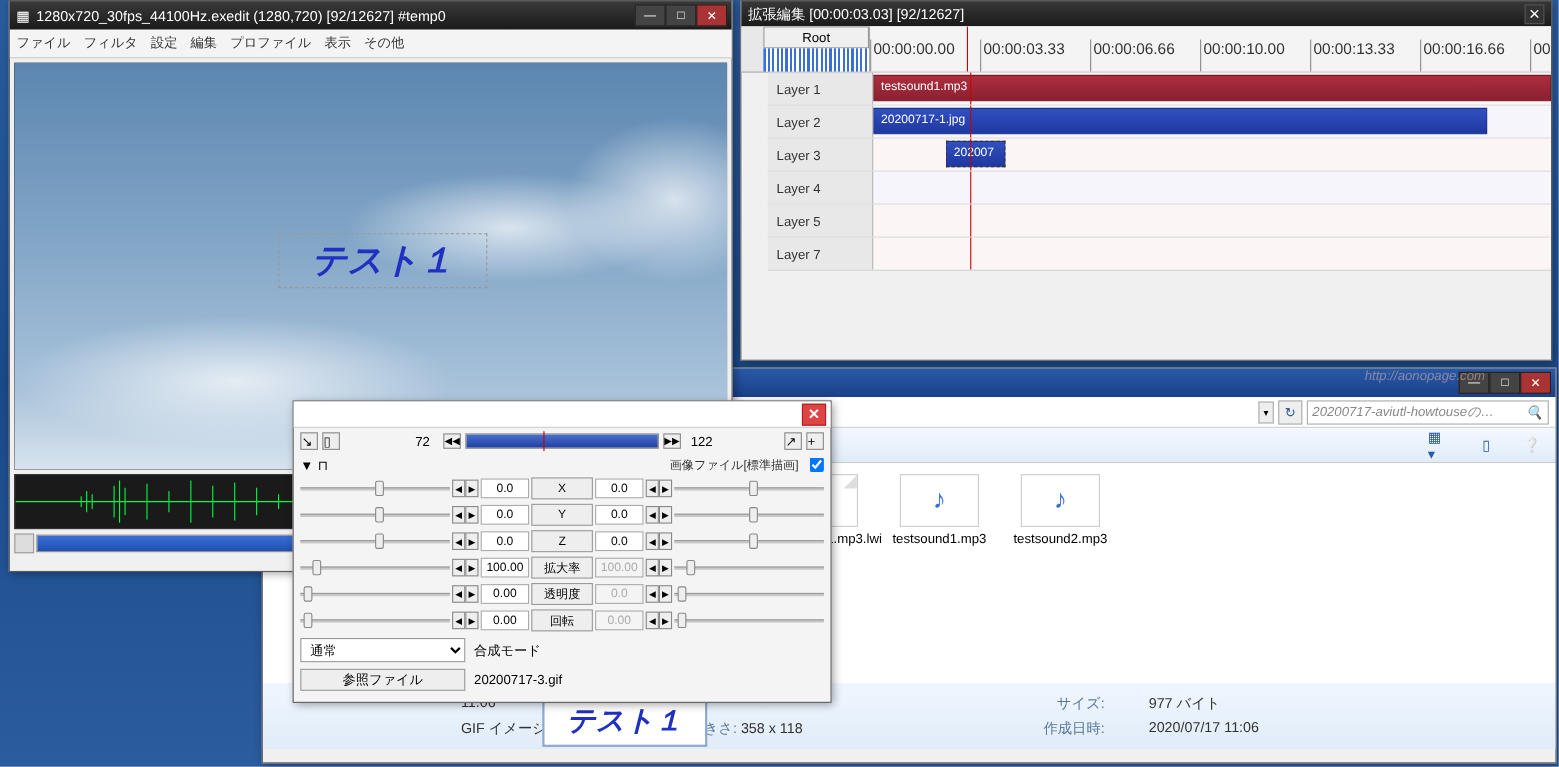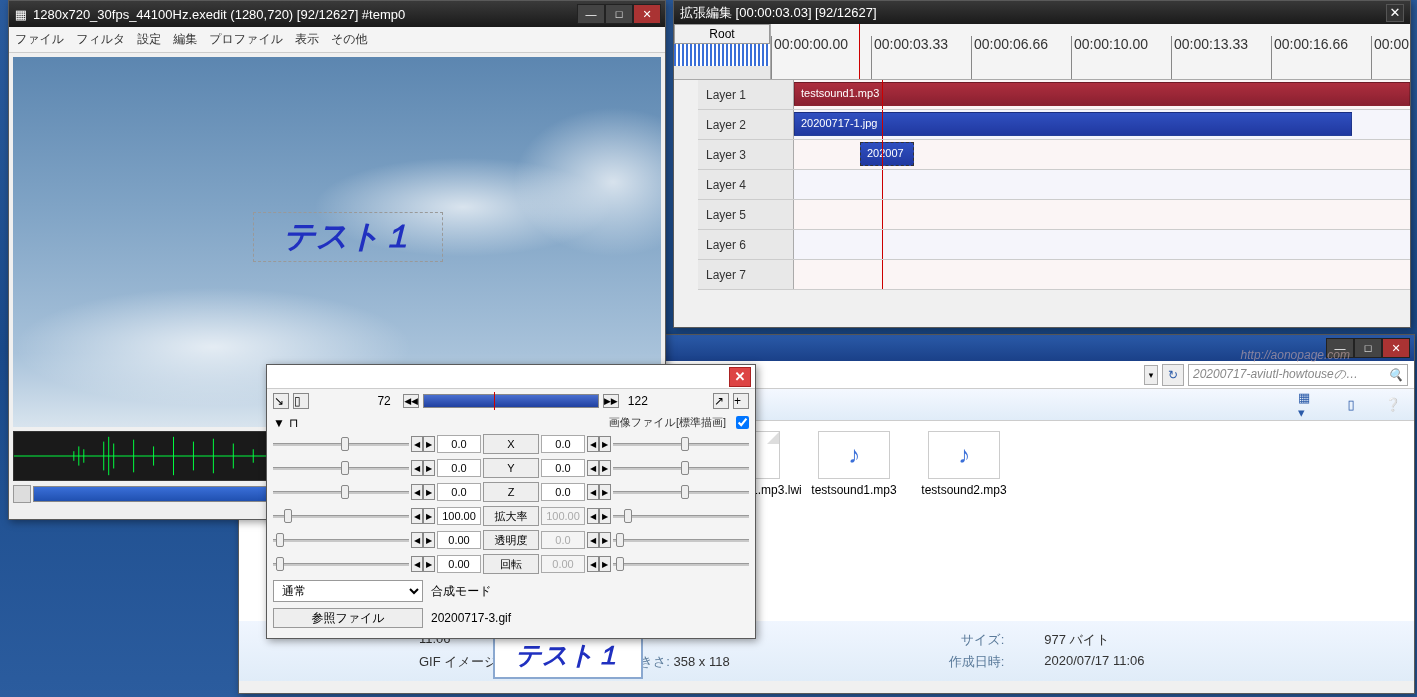--- a/index.html
+++ b/index.html
@@ -25,21 +25,21 @@
 .sky .sel span { color: #2030c0; font-weight: bold; font-size: 32px; font-style: italic; }
 .wave { background: #1a1a1a; margin: 0 4px; height: 50px; position: relative; border: 1px solid #333; overflow: hidden; }
 .wave svg { width: 100%; height: 100%; }
 .seekbar { margin: 4px; height: 18px; display: flex; align-items: center; }
 .seekbar .btn { width: 18px; height: 18px; background: #ddd; border: 1px solid #999; }
 .seekbar .track { flex: 1; height: 16px; background: linear-gradient(#3a6fd8, #2050b0); border: 1px solid #888; margin: 0 2px; }
 
 #win-timeline { left: 673px; top: 0; width: 738px; height: 328px; }
 .tl-titlebar { background: linear-gradient(#383838,#1a1a1a); color:#fff; height: 23px; display:flex; align-items:center; padding:0 6px; font-size:13px; }
 .tl-titlebar .close { margin-left:auto; width:18px;height:18px; background:#333;border:1px solid #555;display:flex;align-items:center;justify-content:center;cursor:pointer; }
-.tl-head { display:flex; background:#e8e8e8; border-bottom:1px solid #aaa; height: 56px; }
+.tl-head { display:flex; background:#e8e8e8; border-bottom:1px solid #aaa; height: 42px; padding-left: 20px; }
 .tl-rootcol { width: 96px; display:flex; flex-direction:column; }
 .tl-rootbtn { height:20px; border:1px solid #999; background:#f0f0f0; display:flex;align-items:center;justify-content:center; font-size:12px; cursor:pointer; }
 .tl-wavestrip { height:22px; background:repeating-linear-gradient(90deg,#3a6fd8 0 2px,#fff 2px 4px); }
 .tl-ruler { flex:1; position:relative; background:#f4f4f4; border-left:1px solid #aaa; overflow:hidden;}
 .tl-ruler .tick { position:absolute; top:12px; height:100%; border-left:1px solid #888; font-size:14px; color:#333; padding-left:2px; }
 .tl-ruler .playhead { position:absolute; top:0; bottom:-260px; width:1px; background:#c00; left:88px; }
 .tl-row { display:flex; height:30px; border-bottom:1px solid #ccc;margin-left:24px; }
 .tl-label { width:96px; background:#e8e8e8; border-right:1px solid #aaa; display:flex;align-items:center; padding-left:8px; font-size:12px; color:#333; }
 .tl-track { flex:1; position:relative; background:#fbf5f5; }
 .tl-track.alt { background:#f5f5fb; }
@@ -287,26 +287,20 @@
           <div class="tl-playline"></div>
         </div>
       </div>
     <div class="tl-row">
         <div class="tl-label">Layer 5</div>
         <div class="tl-track">
           <div class="tl-playline"></div>
         </div>
       </div>
     <div class="tl-row">
-        <div class="tl-label">Layer 6</div>
-        <div class="tl-track alt">
-          <div class="tl-playline"></div>
-        </div>
-      </div>
-    <div class="tl-row">
         <div class="tl-label">Layer 7</div>
         <div class="tl-track">
           <div class="tl-playline"></div>
         </div>
       </div>
     <div class="watermark">http://aonopage.com</div>
   </div>
 </div>
 
 <div id="win-props" class="window">

